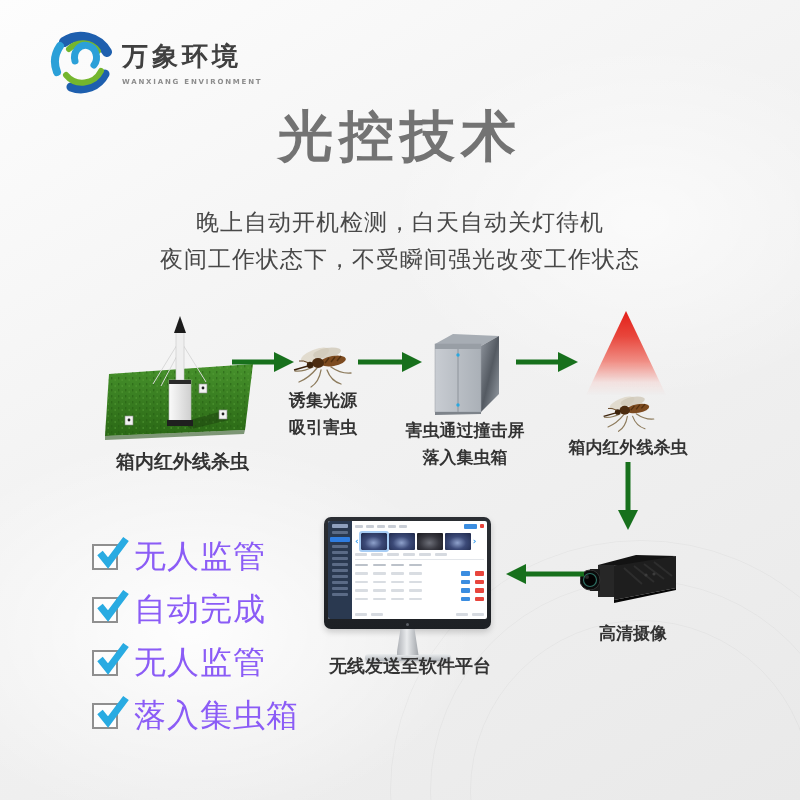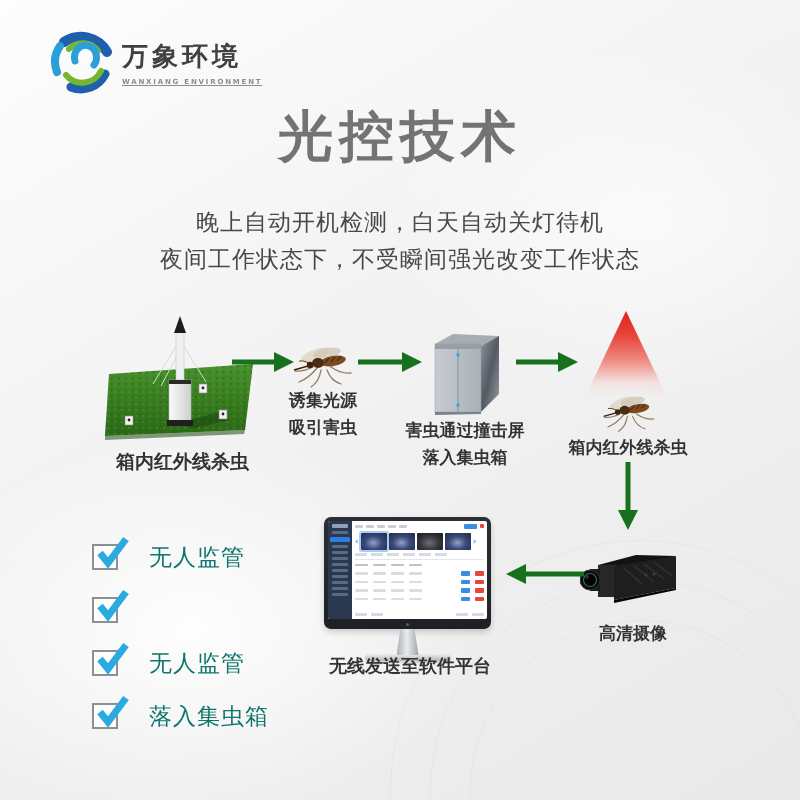--- a/index.html
+++ b/index.html
@@ -18,21 +18,21 @@
   .arc{position:absolute;border:1px solid rgba(0,0,0,.03);border-radius:50%;pointer-events:none;}
   .arc1{left:470px;top:620px;width:340px;height:340px;}
   .arc2{left:430px;top:580px;width:420px;height:420px;}
   .arc3{left:390px;top:540px;width:500px;height:500px;}
 
   
   .logo-wrap{position:absolute;left:50px;top:30px;display:flex;align-items:center;}
   .logo-globe{width:64px;height:64px;}
   .brand-text{margin-left:8px;}
   .brand-cn{font-size:26px;font-weight:700;color:#404040;letter-spacing:4px;}
-  .brand-en{font-size:7px;color:#8c8c8c;letter-spacing:1.8px;margin-top:4px;font-weight:700;text-decoration:underline;}
+  .brand-en{font-size:7px;color:#8c8c8c;letter-spacing:1.8px;margin-top:4px;font-weight:700;}
 
   .page-title{position:absolute;left:0;top:100px;width:800px;text-align:center;
     font-size:55px;font-weight:700;color:#737373;letter-spacing:6px;}
   .subtitle{position:absolute;left:0;width:800px;text-align:center;
     font-size:23px;color:#484848;letter-spacing:1px;}
   .sub1{top:207px;}
   .sub2{top:244px;}
 
   
   .abs{position:absolute;}
@@ -83,21 +83,21 @@
     background:linear-gradient(90deg,#aeb1b6,#e9ebed 45%,#9fa3a8);
     clip-path:polygon(18% 0,82% 0,100% 100%,0 100%);}
   .mon-base{width:86px;height:7px;margin:-1px auto 0;border-radius:4px/3px;
     background:linear-gradient(#eceeef,#b1b5ba);box-shadow:0 2px 2px rgba(0,0,0,.12);}
 
   
   .checklist{position:absolute;left:92px;top:543px;display:flex;flex-direction:column;gap:25px;}
   .chk-item{display:flex;align-items:center;height:28px;}
   .chk-box{position:relative;width:26px;height:26px;border:2px solid #8f8f8f;background:#fdfdfd;box-sizing:border-box;}
   .chk-box svg{position:absolute;left:1px;top:-10px;overflow:visible;}
-  .chk-label{margin-left:31px;font-size:23px;color:#0f766e;letter-spacing:1px;}
+  .chk-label{margin-left:16px;font-size:32px;color:#8b5cf6;letter-spacing:1px;}
 </style>
 </head>
 <body>
 
 <div class="canvas">
   <div class="bg-blob bg1"></div>
   <div class="bg-blob bg2"></div>
   <div class="arc arc1"></div>
   <div class="arc arc2"></div>
   <div class="arc arc3"></div>
@@ -377,20 +377,21 @@
         </svg>
       </span>
       <span class="chk-label">无人监管</span>
     </div>
     <div class="chk-item">
       <span class="chk-box">
         <svg width="34" height="32" viewBox="0 0 34 32">
           <path d="M5 17 L13 27 L31 3" stroke="#29abe2" stroke-width="7" fill="none"></path>
         </svg>
       </span>
+      <span class="chk-label">自动完成</span>
     </div>
     <div class="chk-item">
       <span class="chk-box">
         <svg width="34" height="32" viewBox="0 0 34 32">
           <path d="M5 17 L13 27 L31 3" stroke="#29abe2" stroke-width="7" fill="none"></path>
         </svg>
       </span>
       <span class="chk-label">无人监管</span>
     </div>
     <div class="chk-item">

